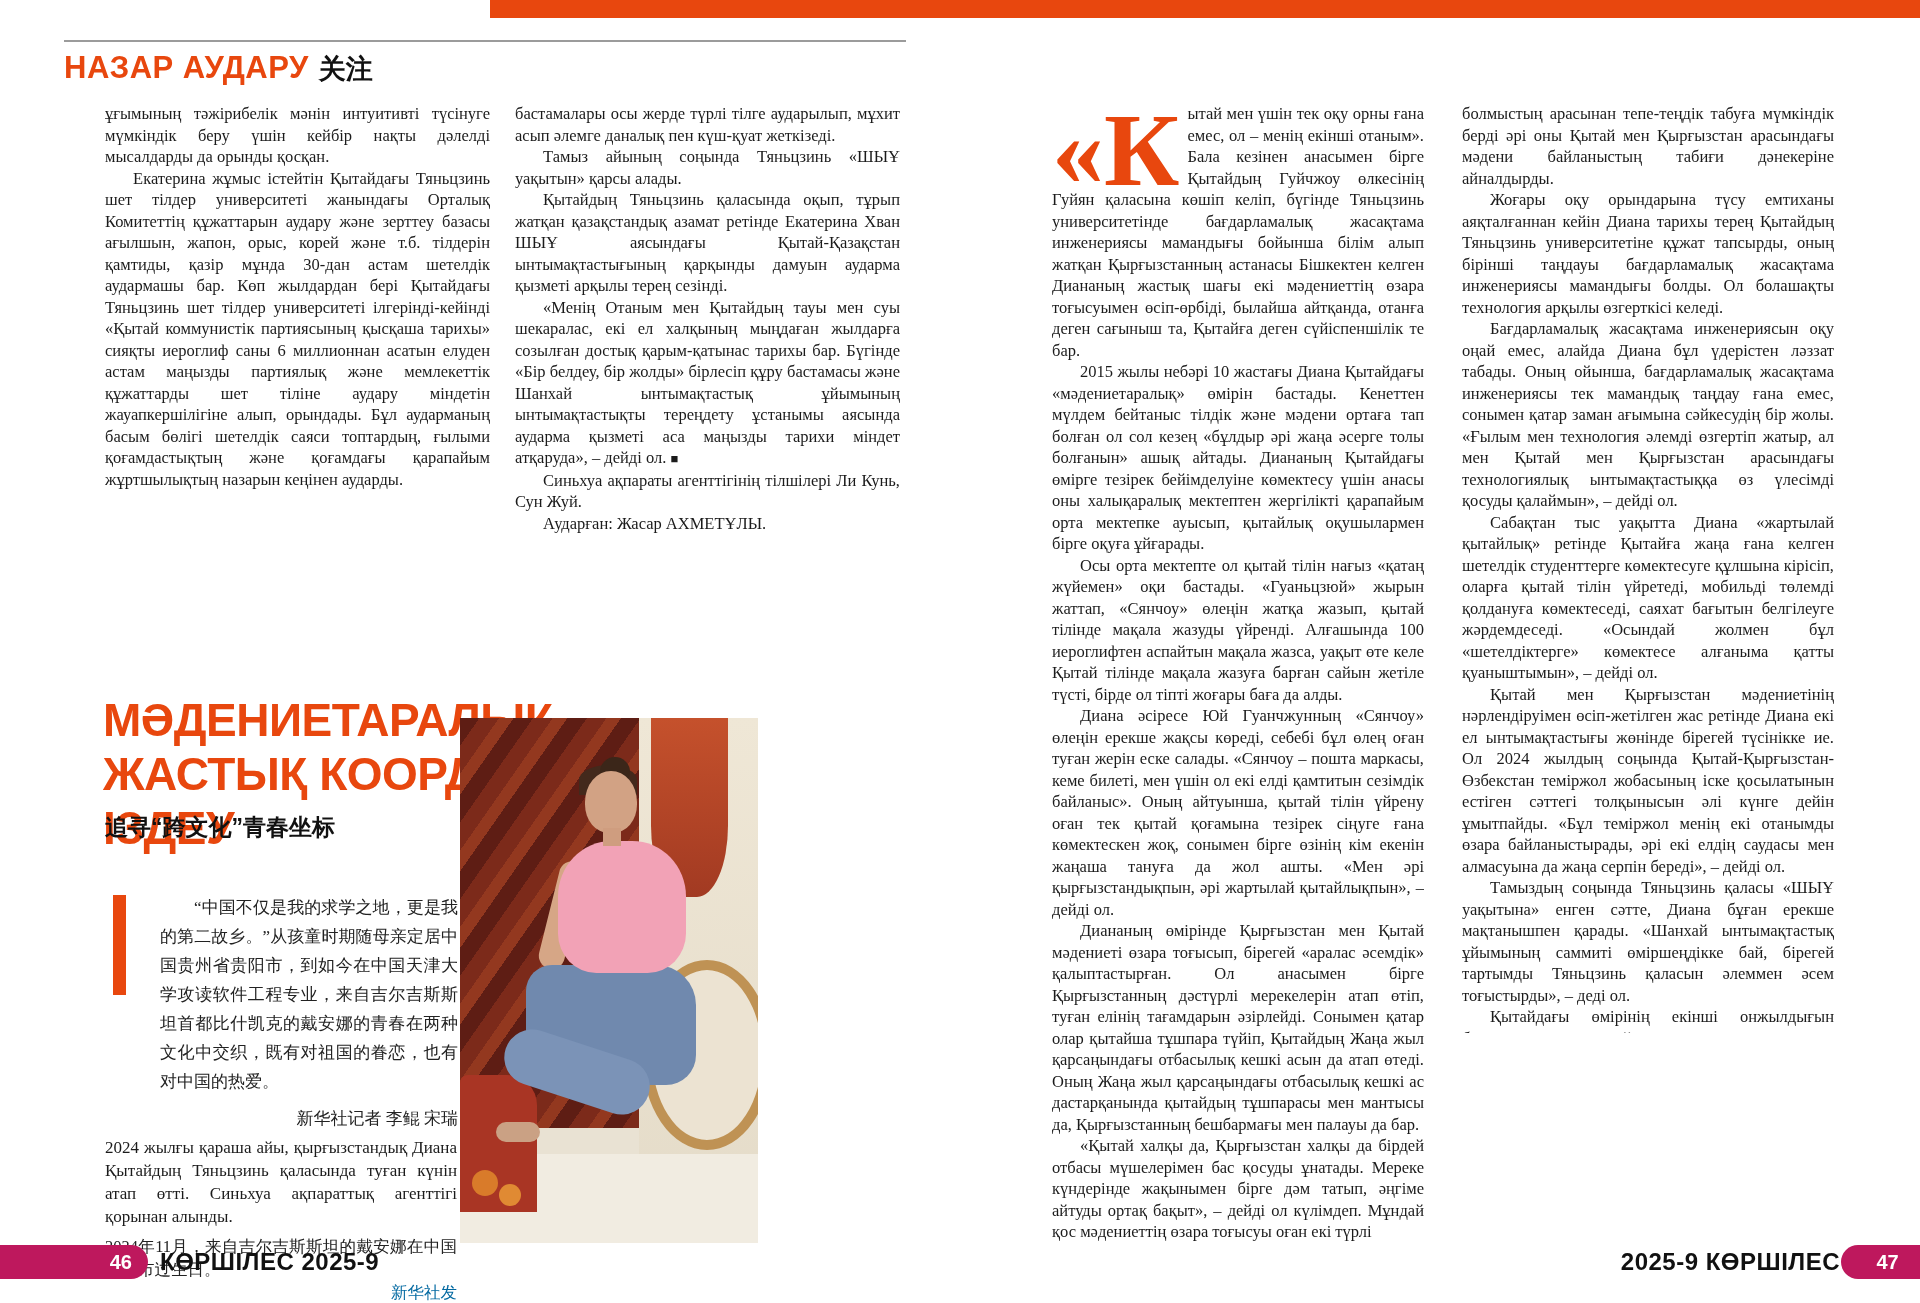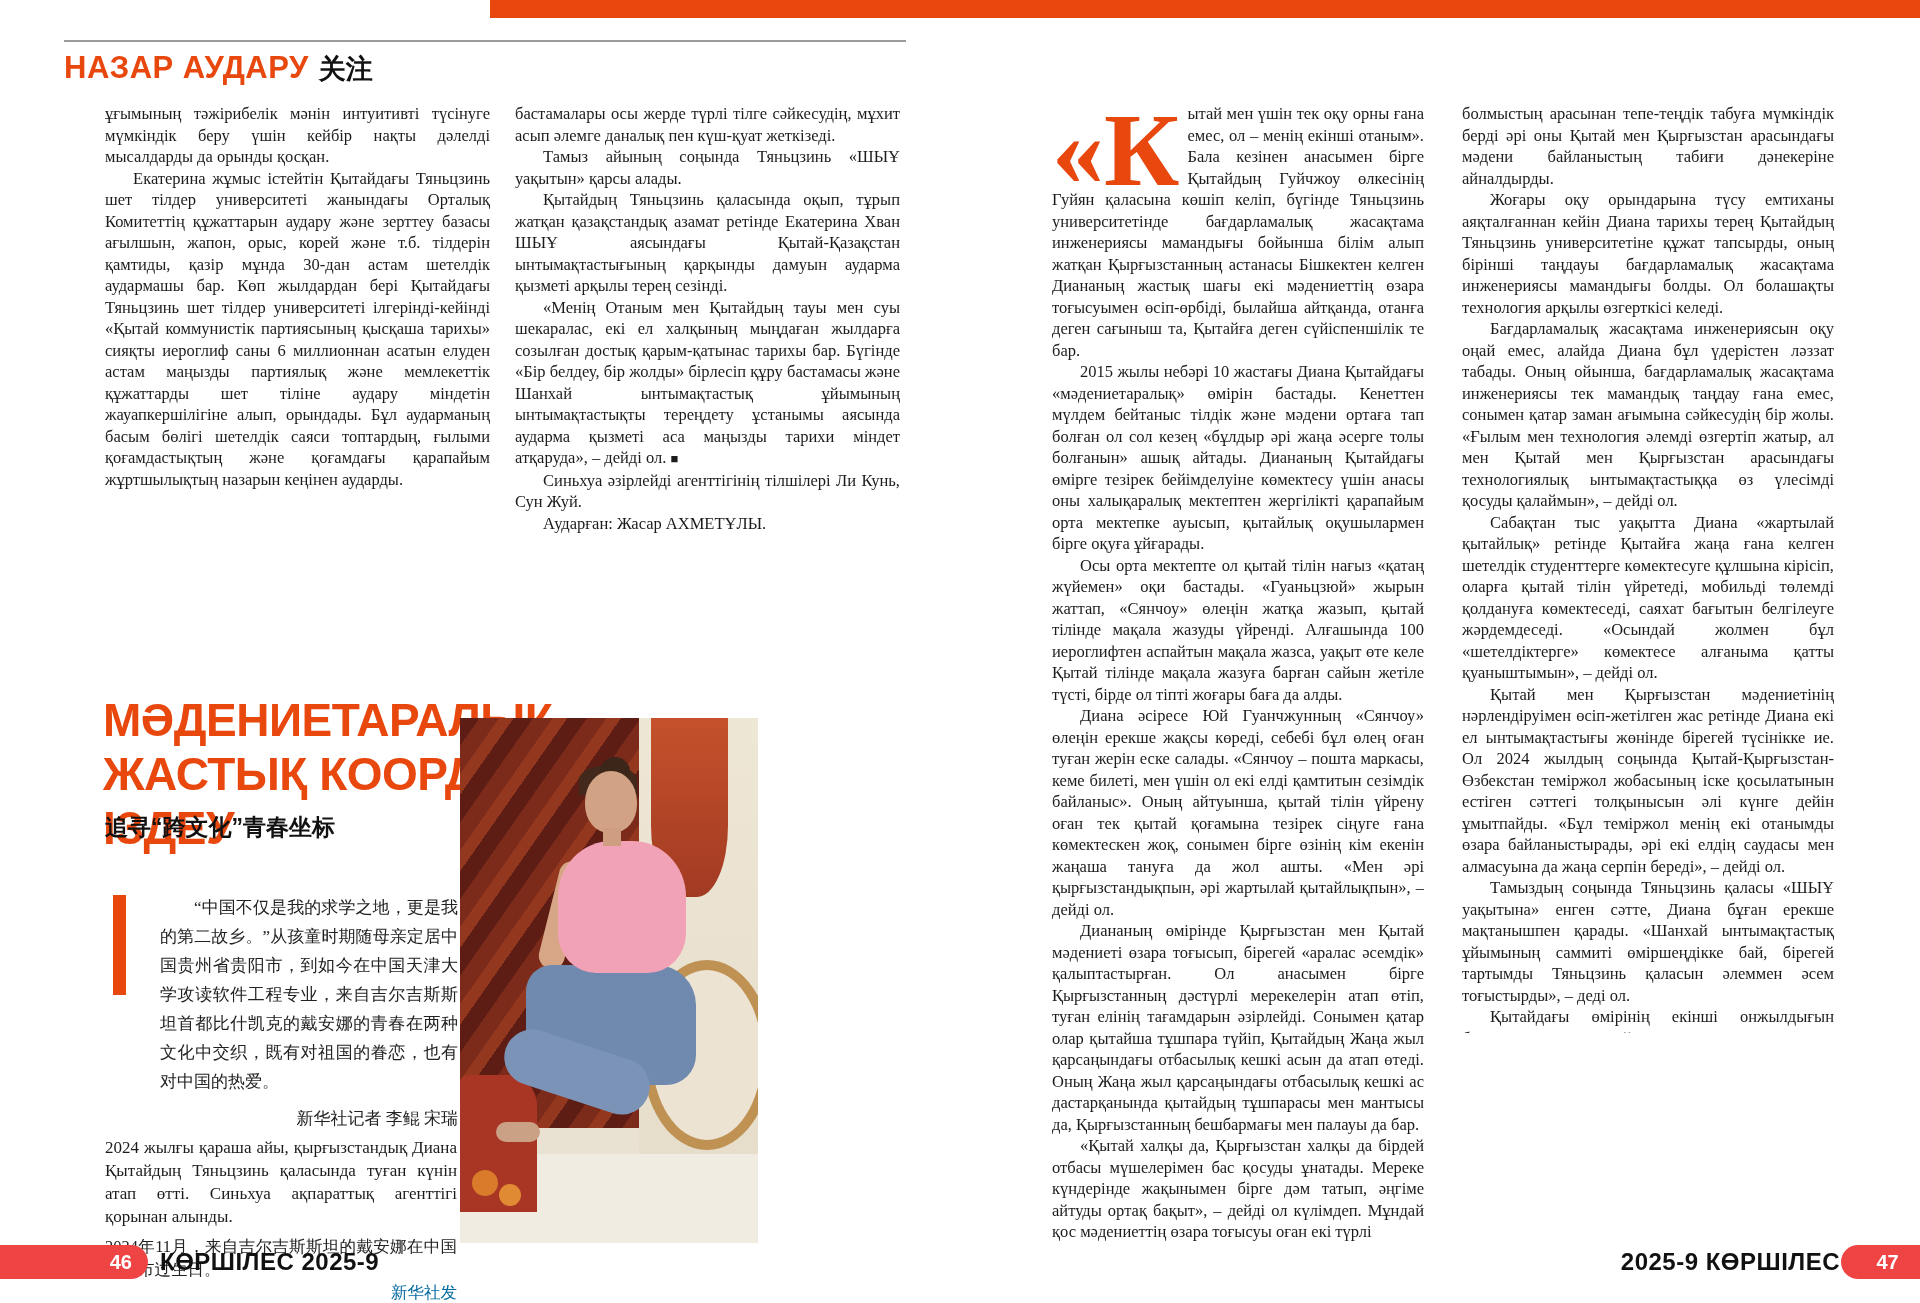--- a/index.html
+++ b/index.html
@@ -56,21 +56,21 @@
   .ph-head{left:42%;top:10%;width:52px;height:62px;border-radius:50% 50% 46% 46%;background:#d2a284;}
   .ph-hair{left:40%;top:9%;width:58px;height:30px;border-radius:50% 50% 0 0;background:#43291c;}
   .ph-neck{left:48%;top:21%;width:18px;height:18px;background:#cf9d7f;}
   .ph-top{left:33%;top:23.5%;width:128px;height:132px;border-radius:42% 42% 30% 30%;background:#f2a2b6;}
   .ph-arm{left:30%;top:27%;width:26px;height:110px;border-radius:14px;background:#d6a686;transform:rotate(14deg);}
   .ph-arm2{left:62%;top:27%;width:24px;height:100px;border-radius:14px;background:#d2a284;transform:rotate(-10deg);}
   .ph-jeans{left:22%;top:47%;width:170px;height:120px;border-radius:26px 40px 30px 50px;background:#7089ae;}
   .ph-leg{left:14%;top:62%;width:150px;height:56px;border-radius:28px;background:#7b93b7;transform:rotate(18deg);}
   .ph-foot{left:12%;top:77%;width:44px;height:20px;border-radius:10px;background:#caa184;}
   
-  .pill{top:1245px;height:34px;background:#ef4444;color:#fff;
+  .pill{top:1245px;height:34px;background:#be185d;color:#fff;
         font-family:"Liberation Sans","DejaVu Sans",sans-serif;font-weight:bold;
         font-size:20px;line-height:34px;}
   .pill-l{left:0;width:148px;border-radius:0 17px 17px 0;text-align:right;padding-right:16px;box-sizing:border-box;}
   .pill-r{left:1841px;width:79px;border-radius:17px 0 0 17px;text-align:center;padding-left:14px;box-sizing:border-box;}
   .foot-title{top:1245px;font-family:"Liberation Sans","DejaVu Sans",sans-serif;
               font-weight:bold;font-size:24px;line-height:34px;color:#111;letter-spacing:0.5px;}
   .foot-title.l{left:160px;} .foot-title.r{right:80px;}
 </style>
 </head>
 <body>
@@ -81,25 +81,25 @@
 <div class="abs section">
   <span class="kz">НАЗАР АУДАРУ</span><span class="cn">关注</span>
 </div>
 
 <div class="abs col col-l1">
   <p>ұғымының тәжірибелік мәнін интуитивті түсінуге мүмкіндік беру үшін кейбір нақты дәлелді мысалдарды да орынды қосқан.</p>
   <p class="ind">Екатерина жұмыс істейтін Қытайдағы Тяньцзинь шет тілдер университеті жанындағы Орталық Комитеттің құжаттарын аудару және зерттеу базасы ағылшын, жапон, орыс, корей және т.б. тілдерін қамтиды, қазір мұнда 30-дан астам шетелдік аудармашы бар. Көп жылдардан бері Қытайдағы Тяньцзинь шет тілдер университеті ілгерінді-кейінді «Қытай коммунистік партиясының қысқаша тарихы» сияқты иероглиф саны 6 миллионнан асатын елуден астам маңызды партиялық және мемлекеттік құжаттарды шет тіліне аудару міндетін жауапкершілігіне алып, орындады. Бұл аударманың басым бөлігі шетелдік саяси топтардың, ғылыми қоғамдастықтың және қоғамдағы қарапайым жұртшылықтың назарын кеңінен аударды.</p>
 </div>
 
 <div class="abs col col-l2">
-  <p>бастамалары осы жерде түрлі тілге сәйкесудің, мұхит асып әлемге даналық пен күш-қуат жеткізеді.</p>
+  <p>бастамалары осы жерде түрлі тілге аударылып, мұхит асып әлемге даналық пен күш-қуат жеткізеді.</p>
   <p class="ind">Тамыз айының соңында Тяньцзинь «ШЫҰ уақытын» қарсы алады.</p>
   <p class="ind">Қытайдың Тяньцзинь қаласында оқып, тұрып жатқан қазақстандық азамат ретінде Екатерина Хван ШЫҰ аясындағы Қытай-Қазақстан ынтымақтастығының қарқынды дамуын аударма қызметі арқылы терең сезінді.</p>
   <p class="ind"><span>«Менің Отаным мен Қытайдың тауы мен суы шекаралас, екі ел халқының мыңдаған жылдарға созылған достық қарым-қатынас тарихы бар. Бүгінде «Бір белдеу, бір жолды» бірлесіп құру бастамасы және Шанхай ынтымақтастық ұйымының ынтымақтастықты тереңдету ұстанымы аясында аударма қызметі аса маңызды тарихи міндет атқаруда», – дейді ол.</span> <span class="endmark">■</span></p>
-  <p class="ind">Синьхуа әзірлейді агенттігінің тілшілері Ли Кунь, Сун Жуй.</p>
+  <p class="ind">Синьхуа ақпараты агенттігінің тілшілері Ли Кунь, Сун Жуй.</p>
   <p class="ind">Аударған: Жасар АХМЕТҰЛЫ.</p>
 </div>
 
 <div class="abs headline">МӘДЕНИЕТАРАЛЫҚ ЖАСТЫҚ КООРДИНАТЫН ІЗДЕУ</div>
 <div class="abs headline-cn">追寻“跨文化”青春坐标</div>
 
 <div class="abs quote-bar"></div>
 <div class="abs quote">
   <span class="qtext">“中国不仅是我的求学之地，更是我的第二故乡。”从孩童时期随母亲定居中国贵州省贵阳市，到如今在中国天津大学攻读软件工程专业，来自吉尔吉斯斯坦首都比什凯克的戴安娜的青春在两种文化中交织，既有对祖国的眷恋，也有对中国的热爱。</span>
   <span class="qauthor">新华社记者 李鲲 宋瑞</span>

